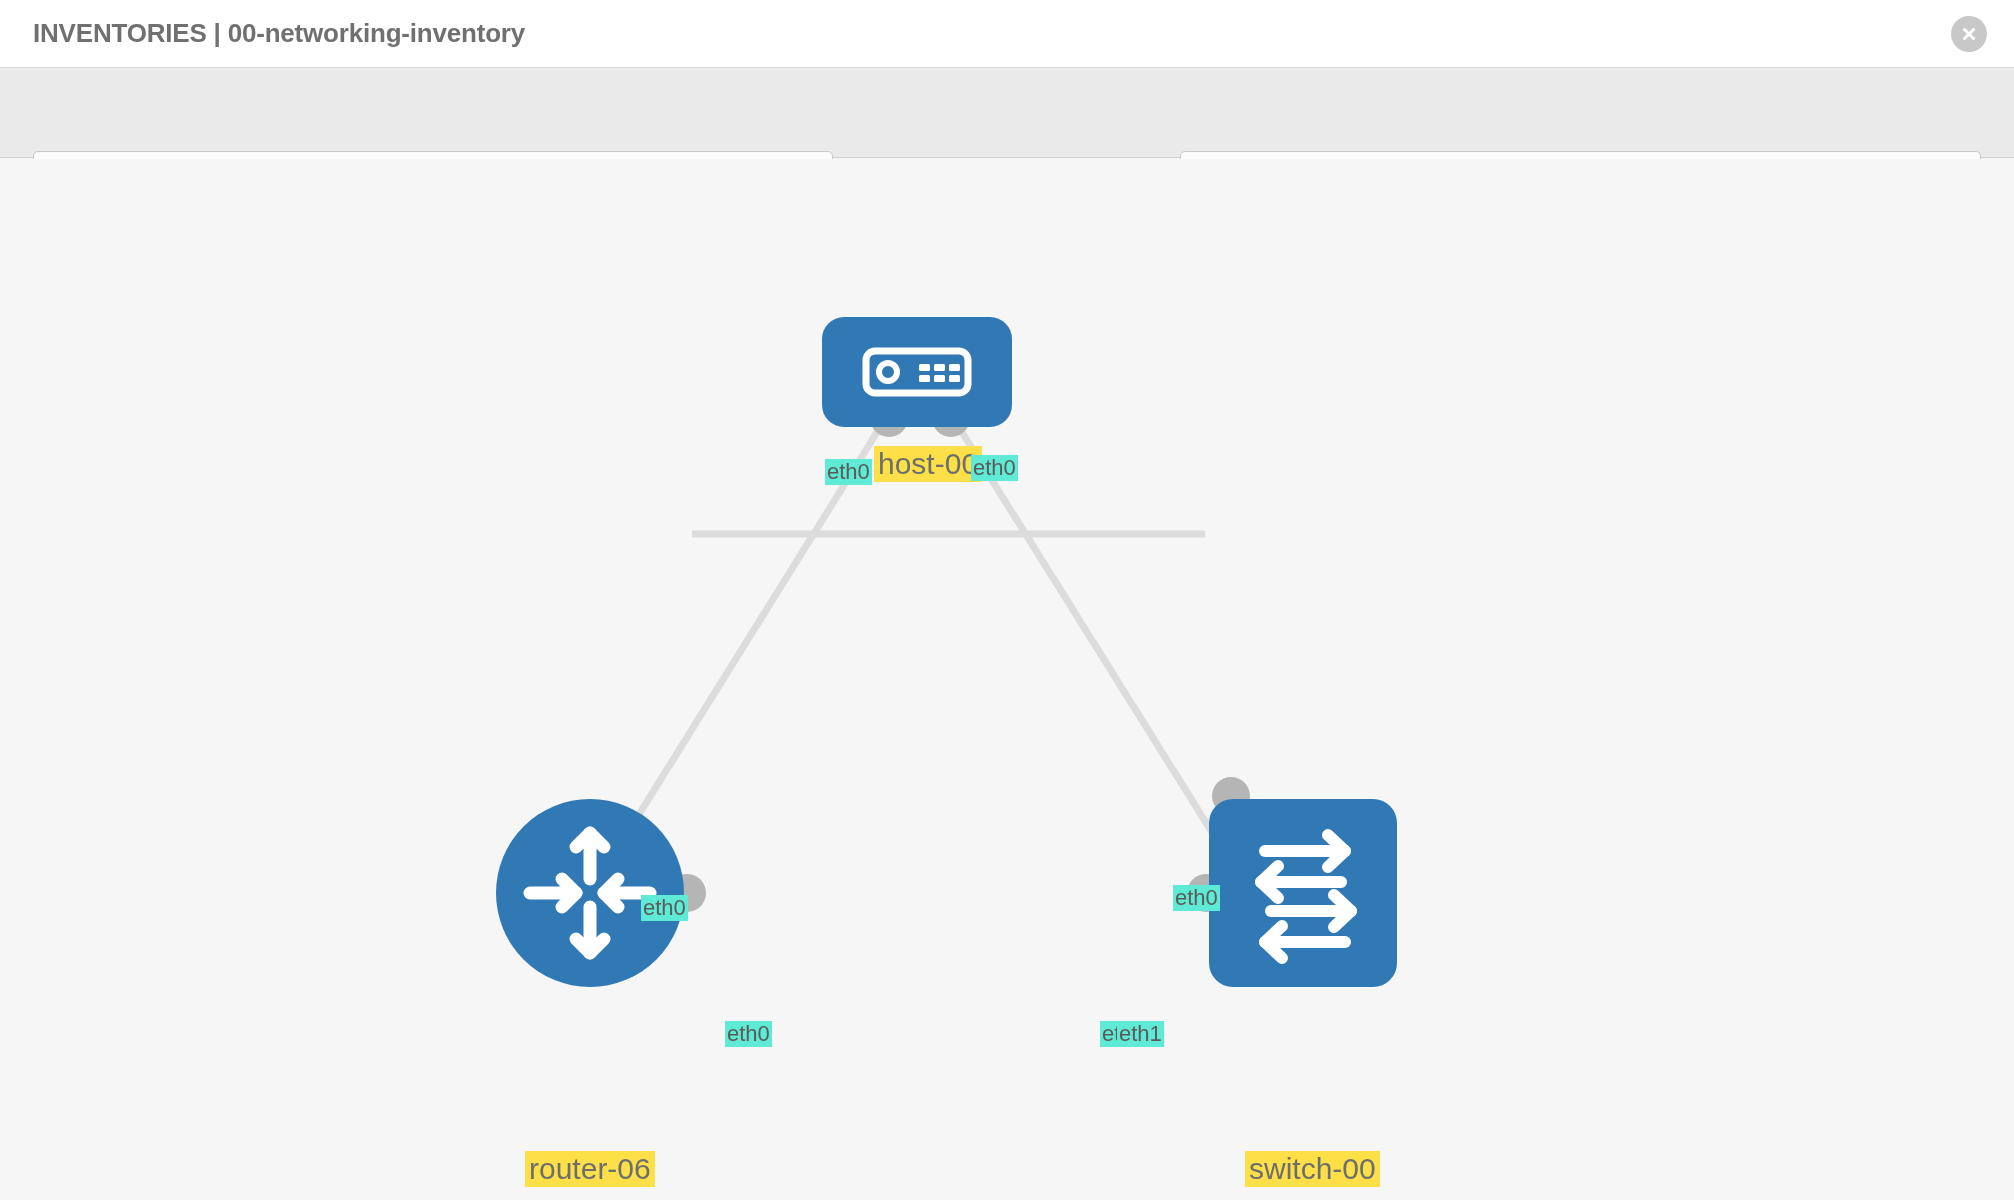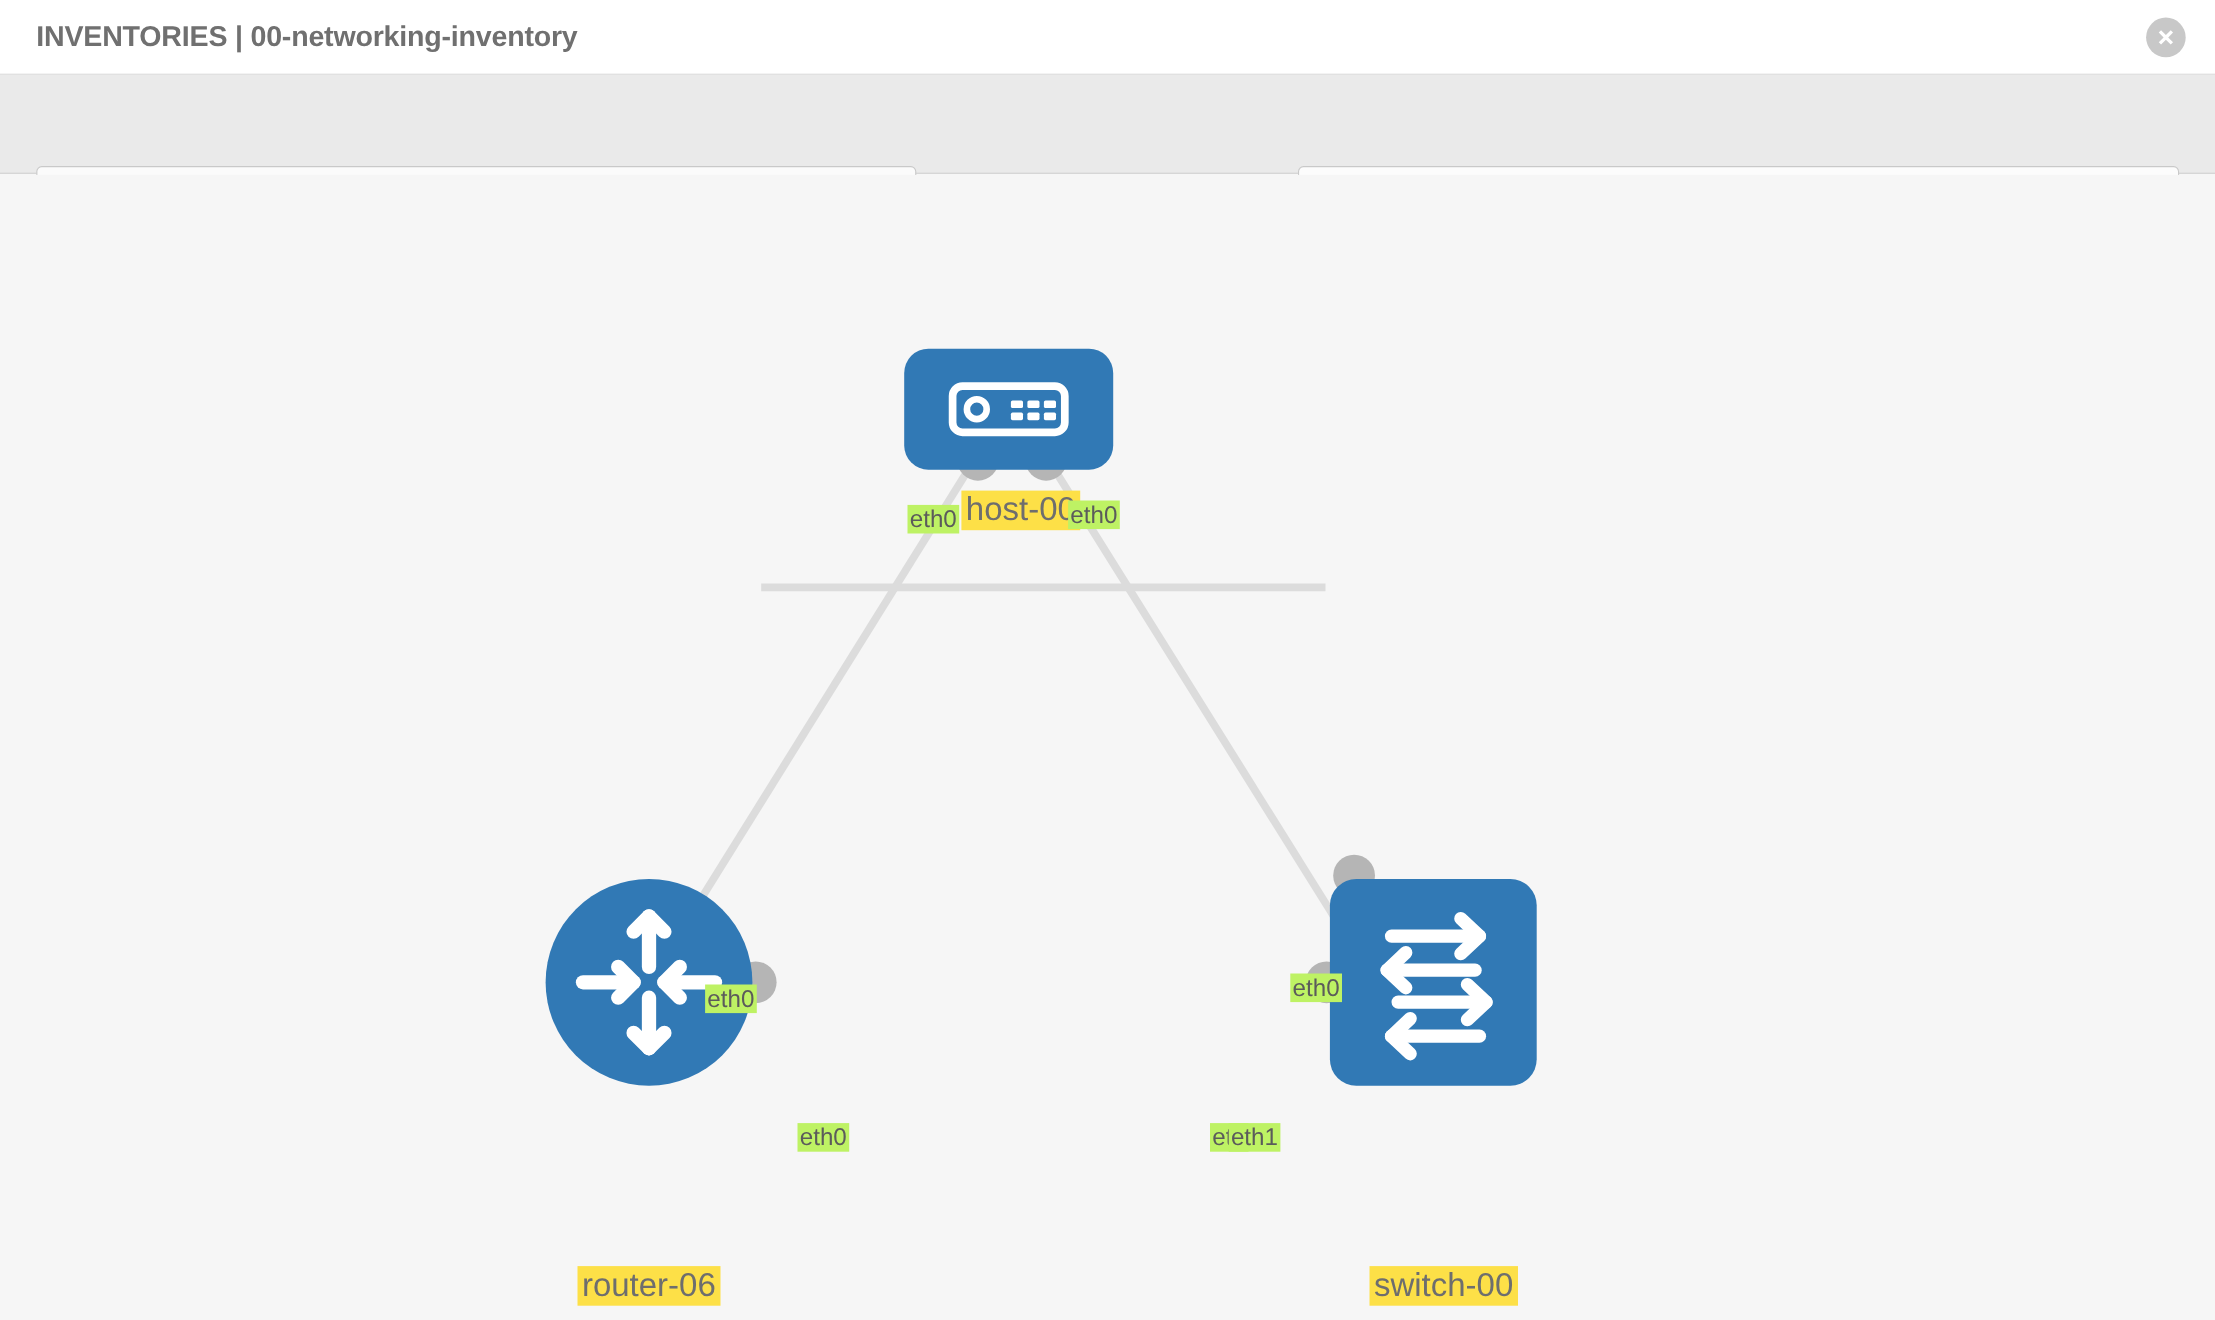--- a/index.html
+++ b/index.html
@@ -90,21 +90,21 @@
   }
 
   .node-label {
     position: absolute; white-space: nowrap;
     font-size: 30px; color: #6e6e6e;
     background: #fde047; padding: 1px 4px;
   }
   .port-label {
     position: absolute; white-space: nowrap;
     font-size: 22px; color: #5b5b5b;
-    background: #bef264; padding: 0 2px;
+    background: #5eead4; padding: 0 2px;
   }
 </style>
 </head>
 <body>
 
 <div id="app">
 
   <div class="titlebar">
     <div class="title-text">INVENTORIES | 00-networking-inventory</div>
     <div class="close-btn">

